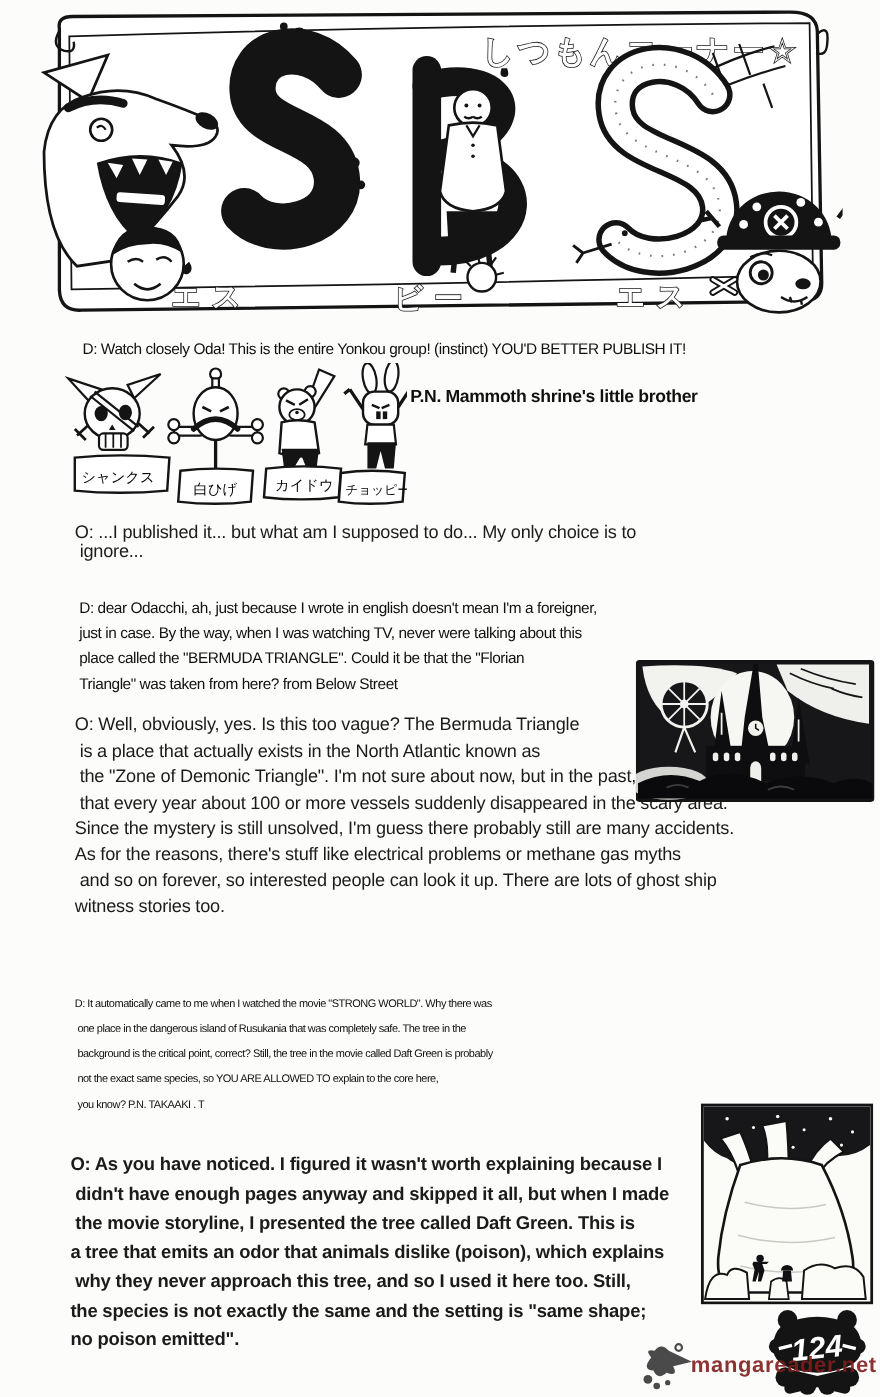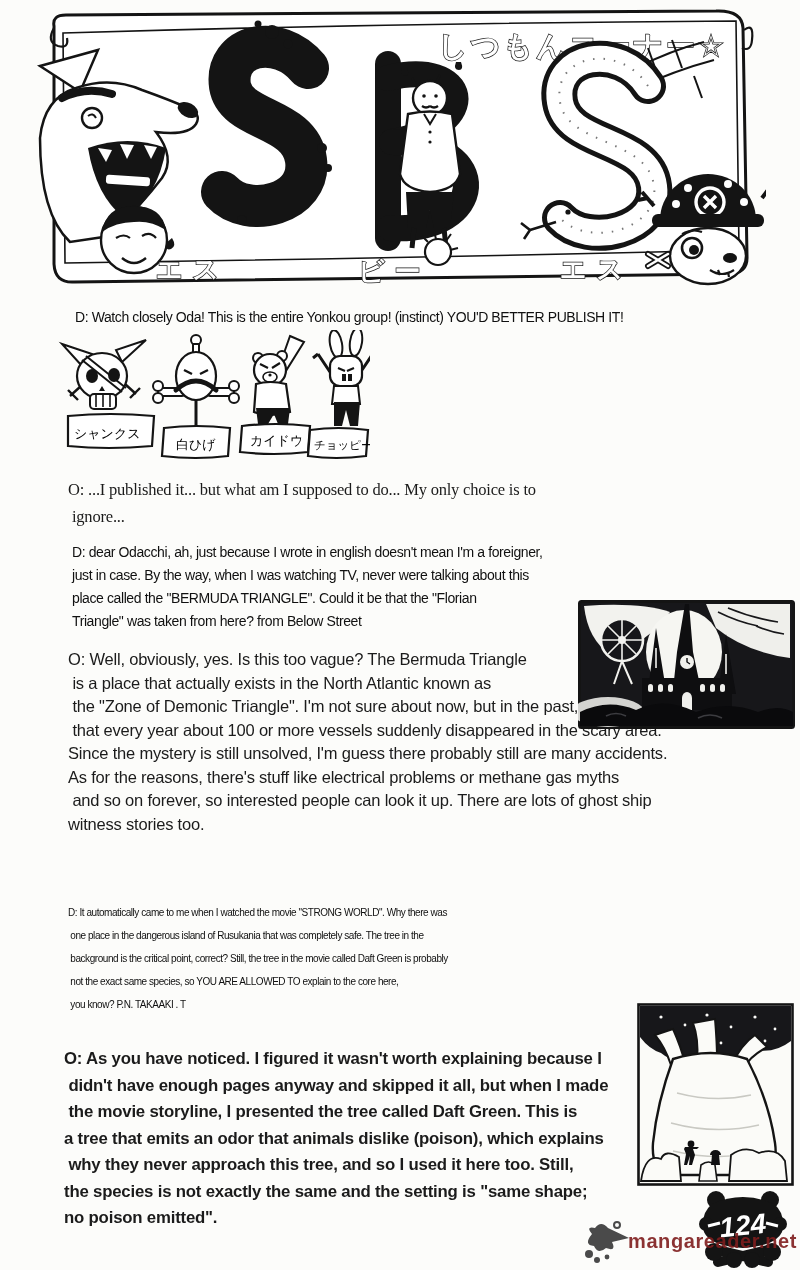--- a/index.html
+++ b/index.html
@@ -2,21 +2,21 @@
 <html><head>
 <meta charset="utf-8">
 <style>
   html,body{margin:0;padding:0;background:#e8e8e4;}
   .page{position:relative;width:800px;height:1270px;margin:0 auto;background:#fcfcfa;overflow:hidden;
         font-family:"Liberation Sans",sans-serif;color:#141414;}
   .abs{position:absolute;}
   .q{font-weight:normal;font-size:14px;letter-spacing:-0.4px;line-height:23px;white-space:pre-wrap;color:#101010;}
   .a{font-weight:normal;font-size:16.5px;letter-spacing:-0.2px;line-height:23.5px;white-space:pre-wrap;color:#1b1b1b;}
   .pen{font-weight:bold;font-size:16px;letter-spacing:-0.3px;color:#101010;white-space:pre;}
-  .a1{line-height:27px;font-family:Liberation Serif, serif;}
+  .a1{line-height:17px;}
   .a3{line-height:26.5px;font-size:16.8px;font-weight:bold;}
   .q3{font-size:10px;letter-spacing:-0.45px;}
   .watermark{font-weight:bold;font-size:20px;letter-spacing:0.6px;color:#7f1d1d;opacity:.9;}
   svg text.jp{font-family:"DejaVu Sans","Liberation Sans",sans-serif;}
 </style>
 </head>
 <body>
 
 <div class="page">
 
@@ -183,20 +183,21 @@
       <path d="M280,38 l7,3 M296,38 l-7,3" stroke="#141414" stroke-width="2.2"></path>
       <rect x="284" y="44" width="4" height="7" fill="#141414"></rect>
         <rect x="290" y="44" width="4" height="7" fill="#141414"></rect>
       <path d="M276,56 L300,56 L302,74 L274,74 Z" fill="#ffffff" stroke="#141414" stroke-width="2"></path>
       <path d="M276,72 L302,72 L300,96 L292,96 L288,80 L284,96 L276,96 Z" fill="#141414"></path>
       <path d="M252,100 Q280,96 310,100 L308,126 Q278,130 250,126 Z" fill="#ffffff" stroke="#141414" stroke-width="2.2"></path>
       <text class="jp" x="256" y="119" font-size="11.5">チョッピー</text>
     </g>
   </svg>
 
+  <div class="abs pen" style="left:373px;top:352px;">P.N. Mammoth shrine's little brother</div>
 
   <div class="abs a a1" style="left:68px;top:476px;width:640px;">O: ...I published it... but what am I supposed to do... My only choice is to
  ignore...</div>
 
   <div class="abs q" style="left:72px;top:541px;width:620px;">D: dear Odacchi, ah, just because I wrote in english doesn't mean I'm a foreigner,
 just in case. By the way, when I was watching TV, never were talking about this
 place called the "BERMUDA TRIANGLE". Could it be that the "Florian
 Triangle" was taken from here? from Below Street</div>
 
   <div class="abs a" style="left:68px;top:648px;width:732px;">O: Well, obviously, yes. Is this too vague? The Bermuda Triangle

